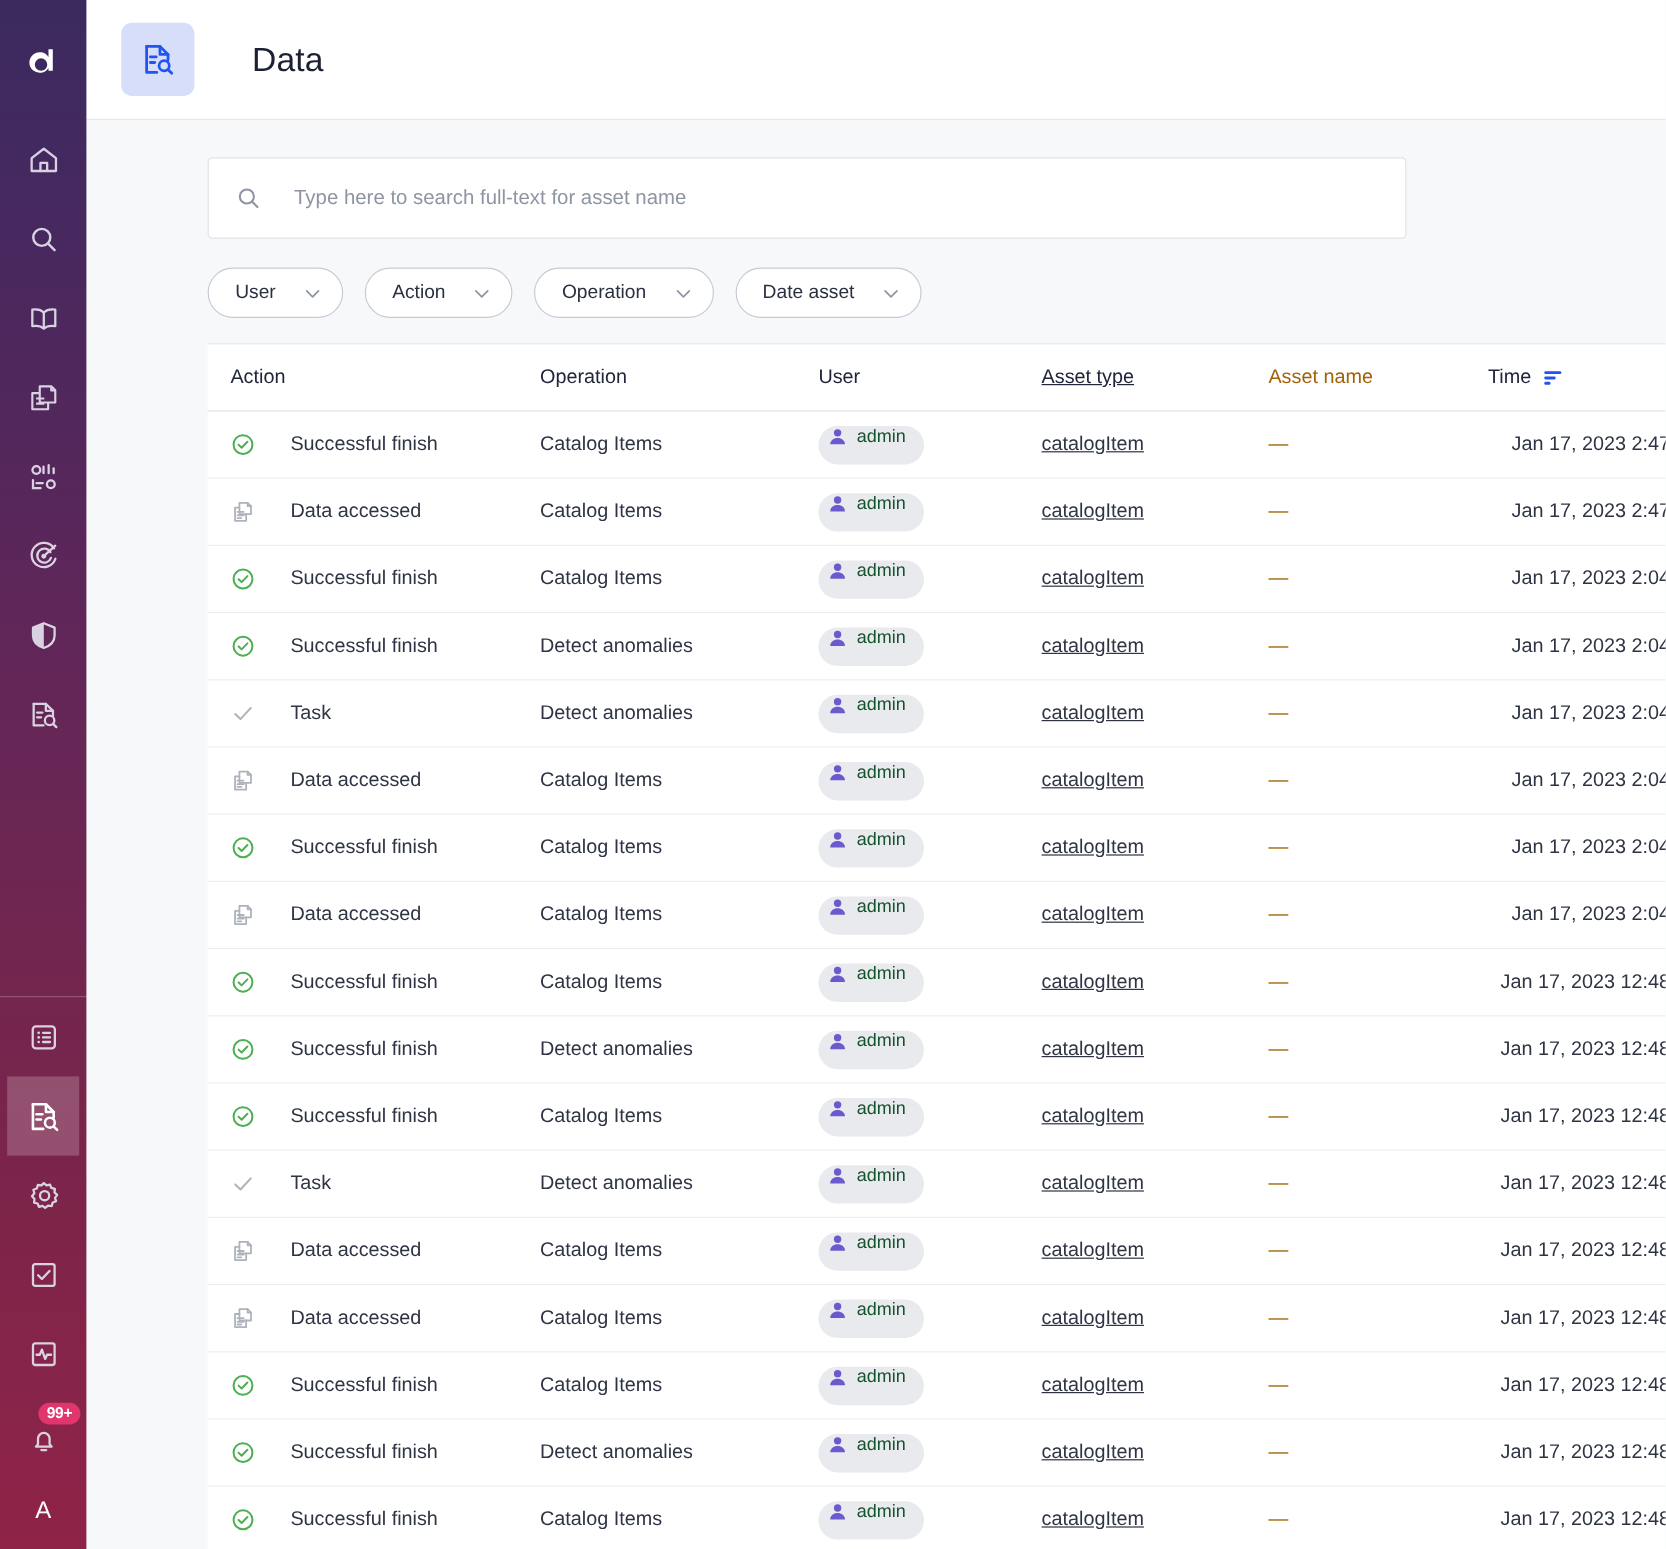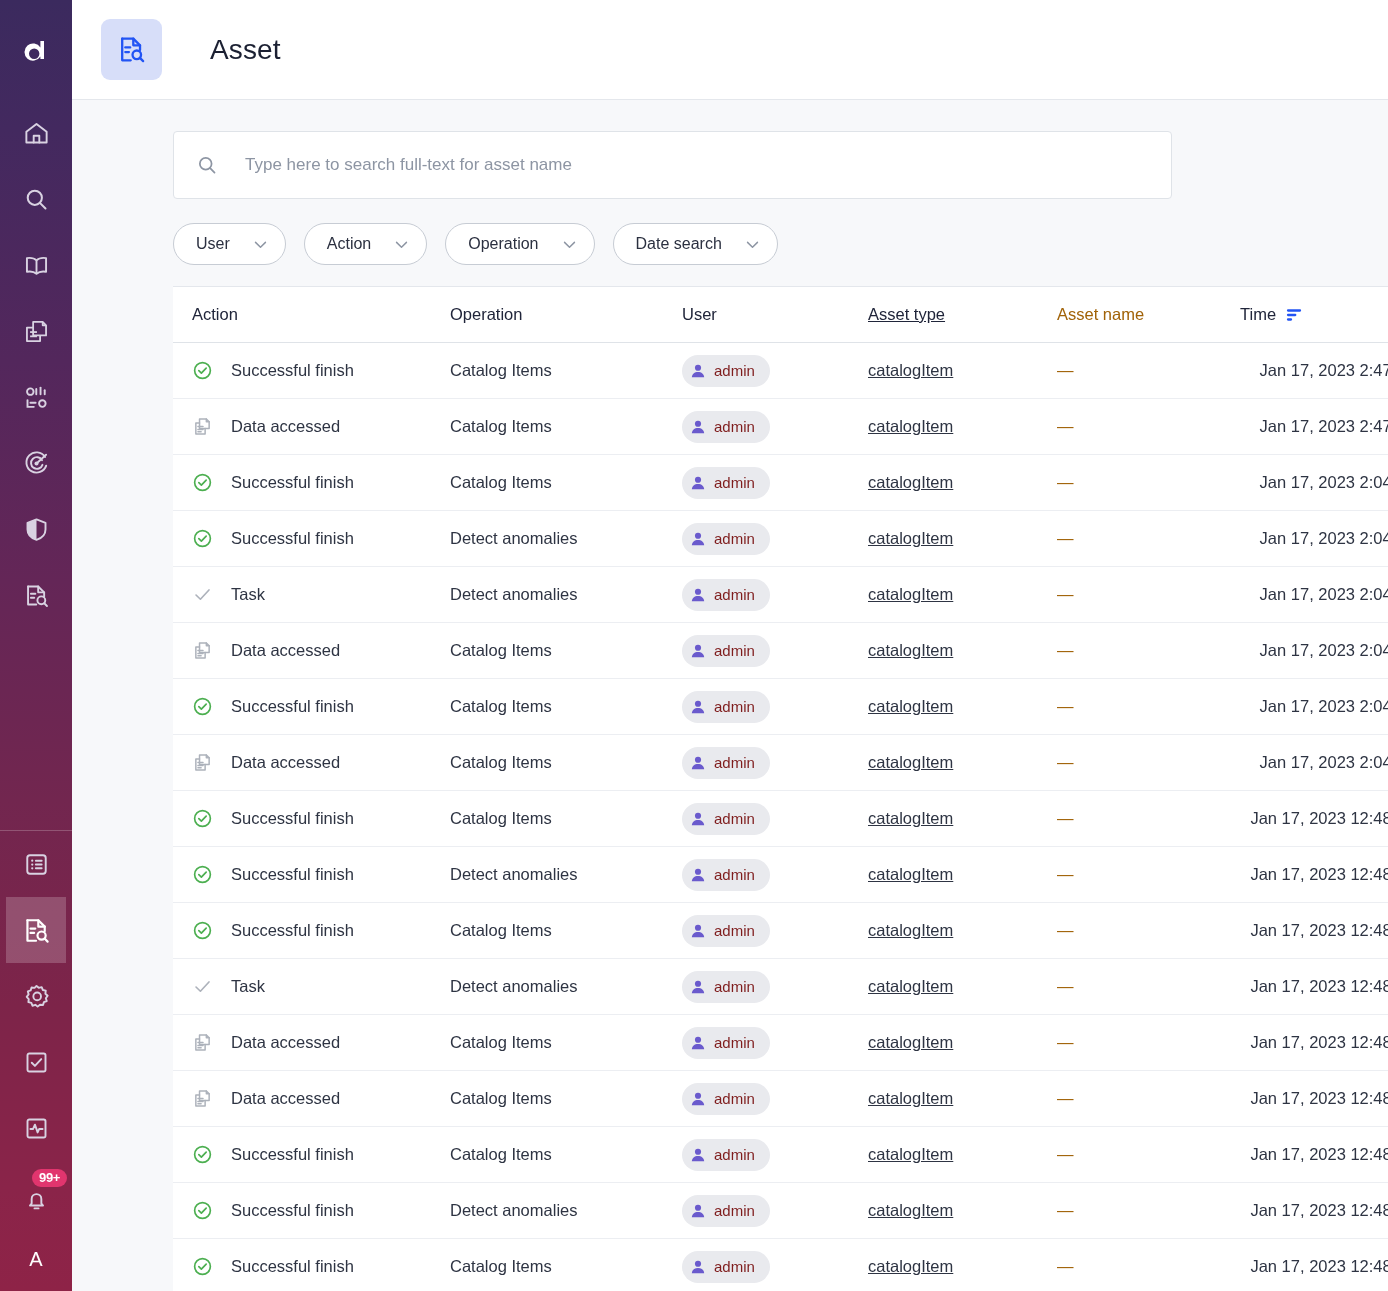--- a/index.html
+++ b/index.html
@@ -139,39 +139,39 @@
   }
   .trow {
     display: flex; align-items: center;
     height: 56px;
     border-bottom: 1px solid #eceef2;
     padding-left: 19px;
     font-size: 16.5px; color: #2e3443;
   }
   .c-action { flex: 0 0 258px; display: flex; align-items: center; }
   .c-action .aicon { width: 30px; flex: 0 0 30px; display: flex; align-items: center; }
-  .c-action .atext { margin-left: 9px; }
+  .c-action .atext { margin-left: 20px; }
   .c-op { flex: 0 0 232px; }
   .c-user { flex: 0 0 186px; }
   .c-atype { flex: 0 0 189px; text-decoration: underline; }
   .c-aname { flex: 0 0 183px; color: #a16207; }
   .c-time { flex: 1 1 auto; text-align: right; padding-right: 17px; }
 
   .thead .c-action { padding-left: 0; }
   .thead .c-time { text-align: left; display: flex; align-items: center; padding-right: 0; }
   .thead .sorticon { margin-left: 9px; display: flex; align-items: center; }
 
   .userchip {
-    display: inline-flex; align-items: center;
+    display: inline-flex; align-items: flex-start;
     background: #e9eaee;
     border-radius: 16px;
     height: 32px;
     padding: 0 15px 0 7px;
     font-size: 15px;
-    color: #7f1d1d;
+    color: #14532d;
   }
   .userchip .uicon { margin-right: 7px; display: flex; }
 </style>
 </head>
 <body>
 
 <div id="app">
 
   <nav class="sidebar">
 
@@ -319,21 +319,21 @@
         <svg width="31" height="31" viewBox="0 0 24 24" fill="none" stroke="#2254f4" stroke-width="1.8" stroke-linecap="round" stroke-linejoin="round">
           <path d="M4.8 3.6 L13.4 3.6 L18.6 8.8 L18.6 12.4"></path>
           <path d="M4.8 3.6 L4.8 20.4 L11.4 20.4"></path>
           <path d="M13.4 3.6 L13.4 8.8 L18.6 8.8"></path>
           <line x1="7.2" y1="10.4" x2="11" y2="10.4"></line>
           <line x1="7.2" y1="14" x2="10" y2="14"></line>
           <circle cx="16.1" cy="16.1" r="3.3"></circle>
           <line x1="18.5" y1="18.5" x2="21" y2="21"></line>
         </svg>
       </div>
-      <h1 class="topbar-title">Asset</h1>
+      <h1 class="topbar-title">Data</h1>
     </div>
 
     <div class="content">
 
       <div class="searchbar">
         <span class="sicon">
           <svg width="22" height="22" viewBox="0 0 24 24" fill="none" stroke="#8d95a3" stroke-width="1.9" stroke-linecap="round">
             <circle cx="10.6" cy="10.6" r="6.4"></circle>
             <line x1="15.4" y1="15.4" x2="20.2" y2="20.2"></line>
           </svg>
@@ -360,21 +360,21 @@
         </div>
         <div class="chip">
           <span class="clabel">Operation</span>
           <span class="cv">
             <svg width="17" height="17" viewBox="0 0 24 24" fill="none" stroke="#8d95a3" stroke-width="2" stroke-linecap="round" stroke-linejoin="round">
                 <path d="M5 9 L12 16 L19 9"></path>
               </svg>
           </span>
         </div>
         <div class="chip">
-          <span class="clabel">Date search</span>
+          <span class="clabel">Date asset</span>
           <span class="cv">
             <svg width="17" height="17" viewBox="0 0 24 24" fill="none" stroke="#8d95a3" stroke-width="2" stroke-linecap="round" stroke-linejoin="round">
                 <path d="M5 9 L12 16 L19 9"></path>
               </svg>
           </span>
         </div>
       </div>
 
       <div class="table-wrap">
         <div class="thead">

